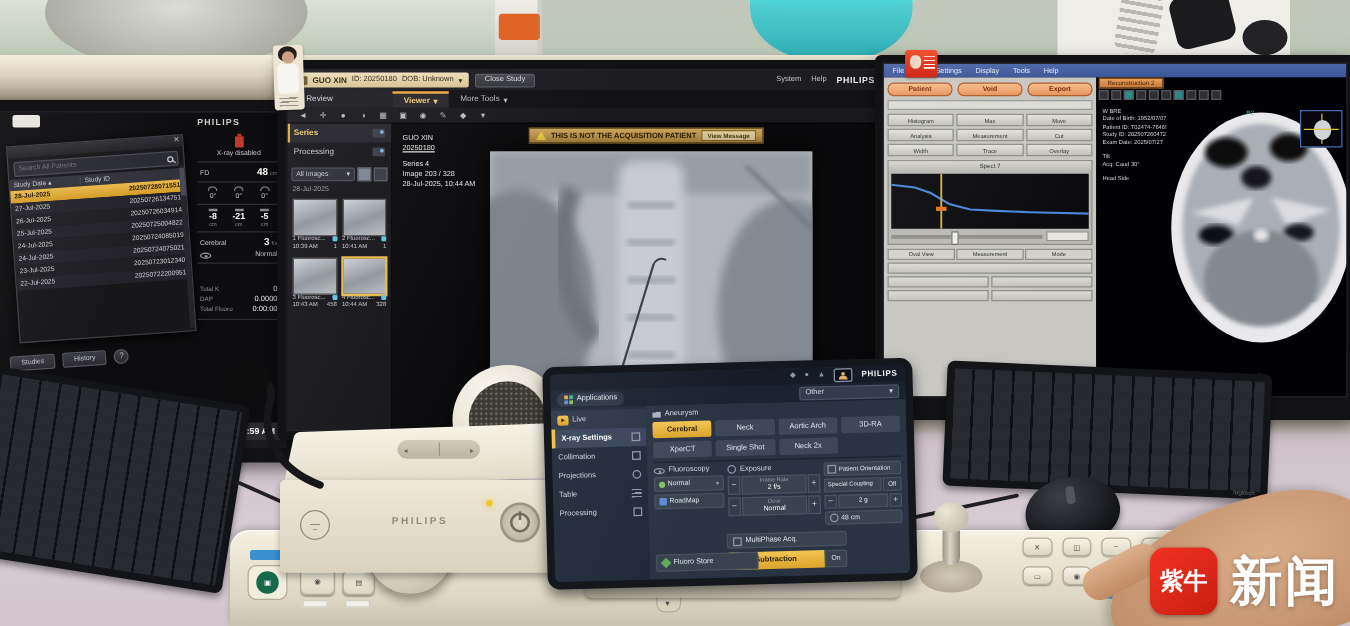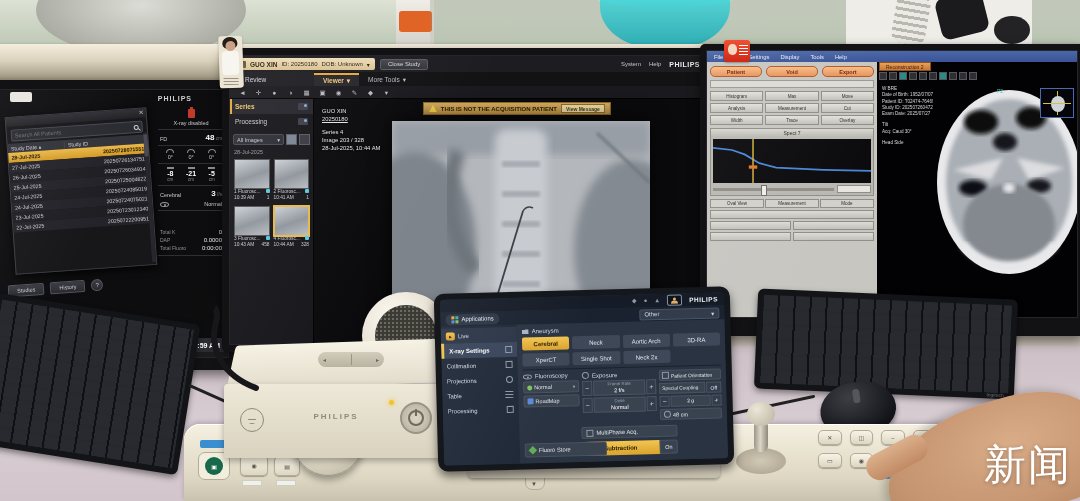--- a/index.html
+++ b/index.html
@@ -278,21 +278,21 @@
 .sg-head{position:absolute;left:7px;top:5px;width:10px;height:10px;background:#caa184;border-radius:50%;}
 .sg-body{position:absolute;left:3px;top:15px;width:17px;height:24px;background:#f7f5ef;border-radius:4px;}
 .sg-tx{position:absolute;left:4px;bottom:3px;width:15px;height:8px;background:repeating-linear-gradient(0deg,#9a9488 0 1px,transparent 1px 3px);}
 .sticker-red{position:absolute;left:724px;top:40px;width:26px;height:22px;background:linear-gradient(#f05030,#d02818);border-radius:3px;box-shadow:0 1px 2px rgba(0,0,0,.3);}
 .sr-face{position:absolute;left:4px;top:4px;width:9px;height:11px;background:#f2d8c2;border-radius:45%;}
 .sr-tx{position:absolute;right:2px;top:5px;width:9px;height:10px;background:repeating-linear-gradient(0deg,#fff 0 1px,transparent 1px 3px);}
 .arm{position:absolute;right:-24px;bottom:-20px;width:220px;height:118px;background:radial-gradient(ellipse at 60% 38%,#d9ac88,#c69571 60%,#b07f5c);border-radius:58% 42% 22% 50%;transform:rotate(-17deg);box-shadow:-4px -3px 8px rgba(0,0,0,.2);}
 .finger{position:absolute;right:150px;bottom:30px;width:66px;height:27px;background:linear-gradient(#dcb08c,#c08a64);border-radius:14px;transform:rotate(-28deg);}
 .wm{position:absolute;right:8px;bottom:8px;display:flex;align-items:center;gap:10px;}
 .wm-badge{width:54px;height:54px;border-radius:12px;background:linear-gradient(140deg,#f23222,#c81e12);display:flex;align-items:center;justify-content:center;color:#fff;font-weight:bold;font-size:19px;box-shadow:0 1px 3px rgba(0,0,0,.3);}
-.wm-text{font-size:42px;color:#fff;font-weight:normal;text-shadow:0 1px 4px rgba(0,0,0,.3);letter-spacing:2px;}
+.wm-text{font-size:42px;color:#fff;font-weight:bold;text-shadow:0 1px 4px rgba(0,0,0,.3);letter-spacing:2px;}
 </style>
 </head>
 <body>
 
 <div class="st">
 
   <div class="abs glass"></div>
   <div class="abs g-disc"></div>
   <div class="abs g-pillar"></div>
   <div class="abs g-orange"></div>
@@ -949,16 +949,17 @@
             </div>
         </div>
       </div>
       <div class="glare"></div>
     </div>
   </div>
 
   <div class="arm"></div>
   <div class="finger"></div>
   <div class="wm">
+    <div class="wm-badge">紫牛</div>
     <div class="wm-text">新闻</div>
   </div>
 
 </div>
 
 </body></html>

